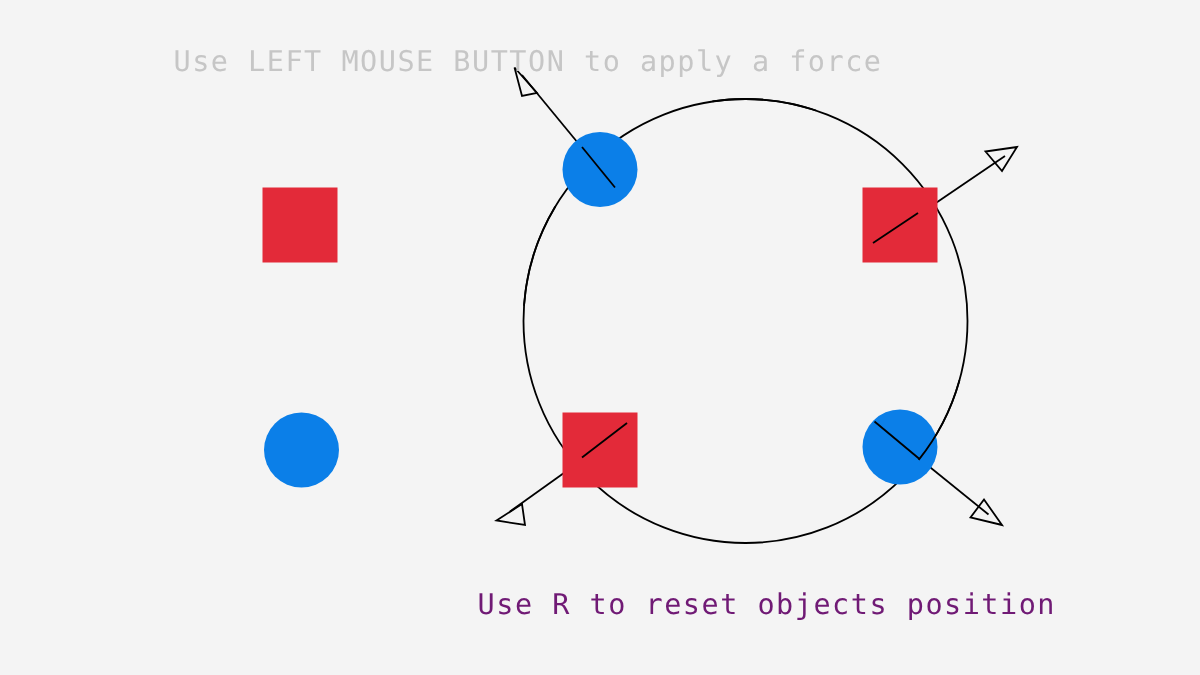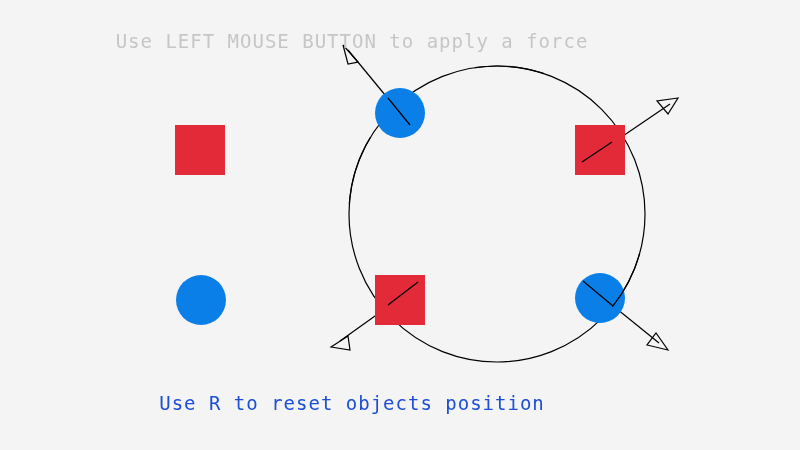--- a/index.html
+++ b/index.html
@@ -72,15 +72,15 @@
 
     <g>
       <circle cx="497" cy="214" r="148" fill="none" stroke="#000000" stroke-width="1.2" stroke-dasharray="70 860" stroke-dashoffset="455"></circle>
       <circle cx="497" cy="214" r="148" fill="none" stroke="#000000" stroke-width="1.2" stroke-dasharray="70 860" stroke-dashoffset="255"></circle>
       <circle cx="497" cy="214" r="148" fill="none" stroke="#000000" stroke-width="1.2" stroke-dasharray="60 870" stroke-dashoffset="-40"></circle>
     </g>
   </svg>
 
   <div class="hint" id="hint-top" style="color: rgb(198, 198, 198);">Use LEFT MOUSE BUTTON to apply a force</div>
 
-  <div class="hint" id="hint-bottom" style="color: #1d4ed8;">Use R to reset objects position</div>
+  <div class="hint" id="hint-bottom" style="color: #701a75; text-align: right;">Use R to reset objects position</div>
 
 </div>
 
 </body></html>

